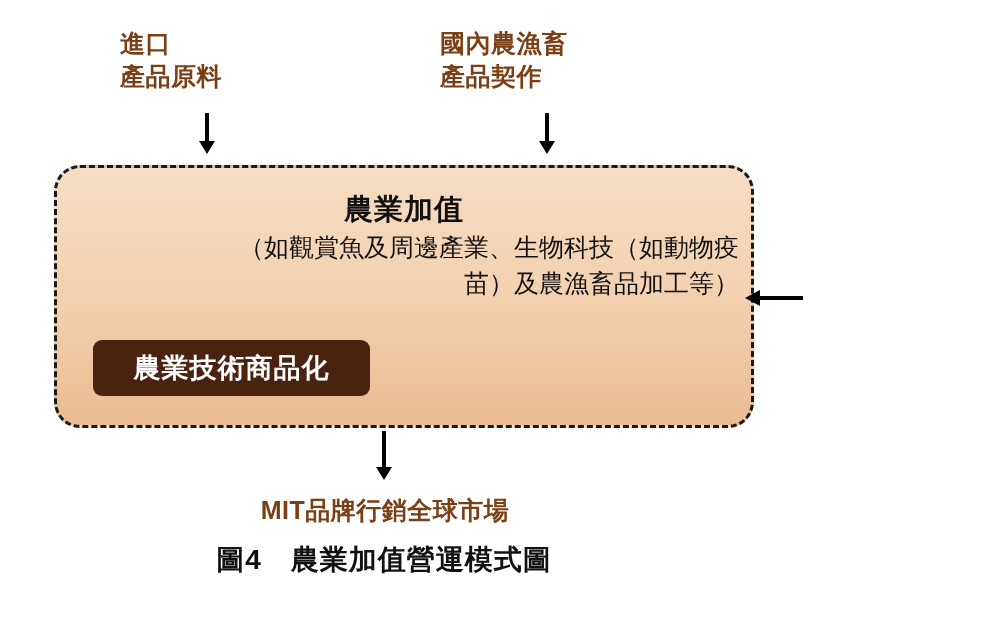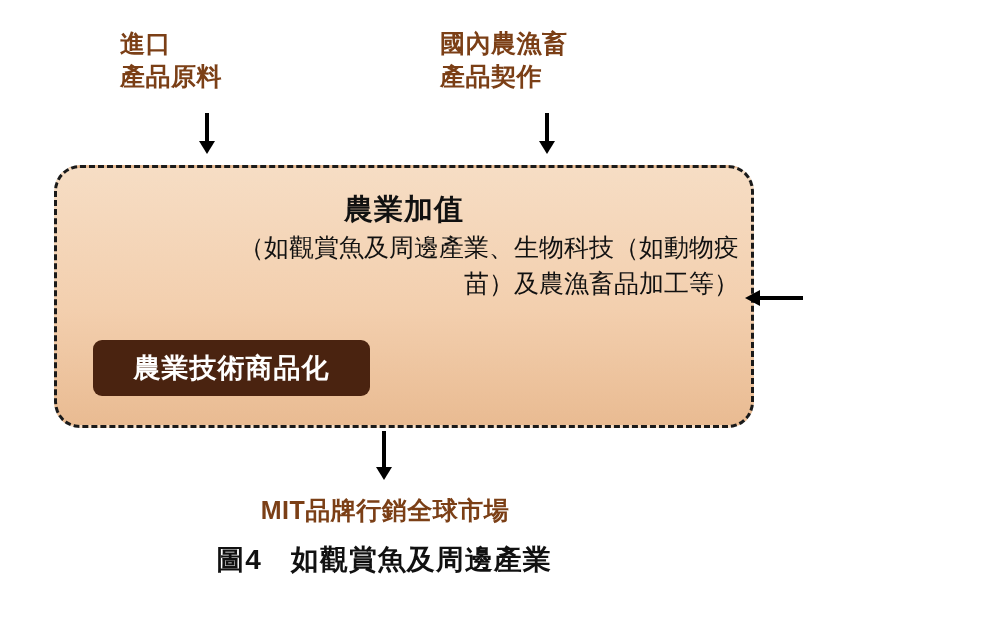--- a/index.html
+++ b/index.html
@@ -227,15 +227,15 @@
   </div>
 
 
   <div class="arrow-v" id="arrow-output">
     <div class="shaft"></div>
       <div class="head"></div>
   </div>
 
   <div id="label-output">MIT品牌行銷全球市場</div>
 
-  <div id="figure-caption">圖4　如觀賞魚及周邊產業</div>
+  <div id="figure-caption">圖4　農業加值營運模式圖</div>
 
 </div>
 
 </body></html>

